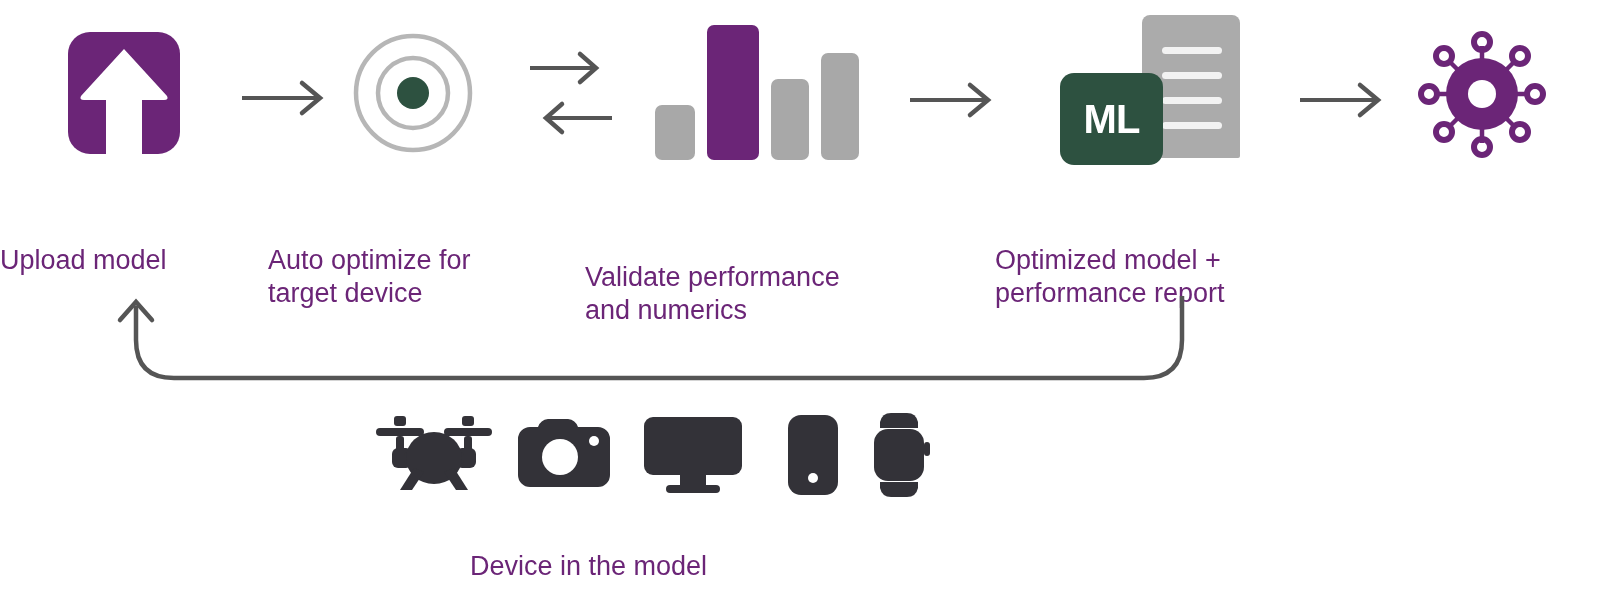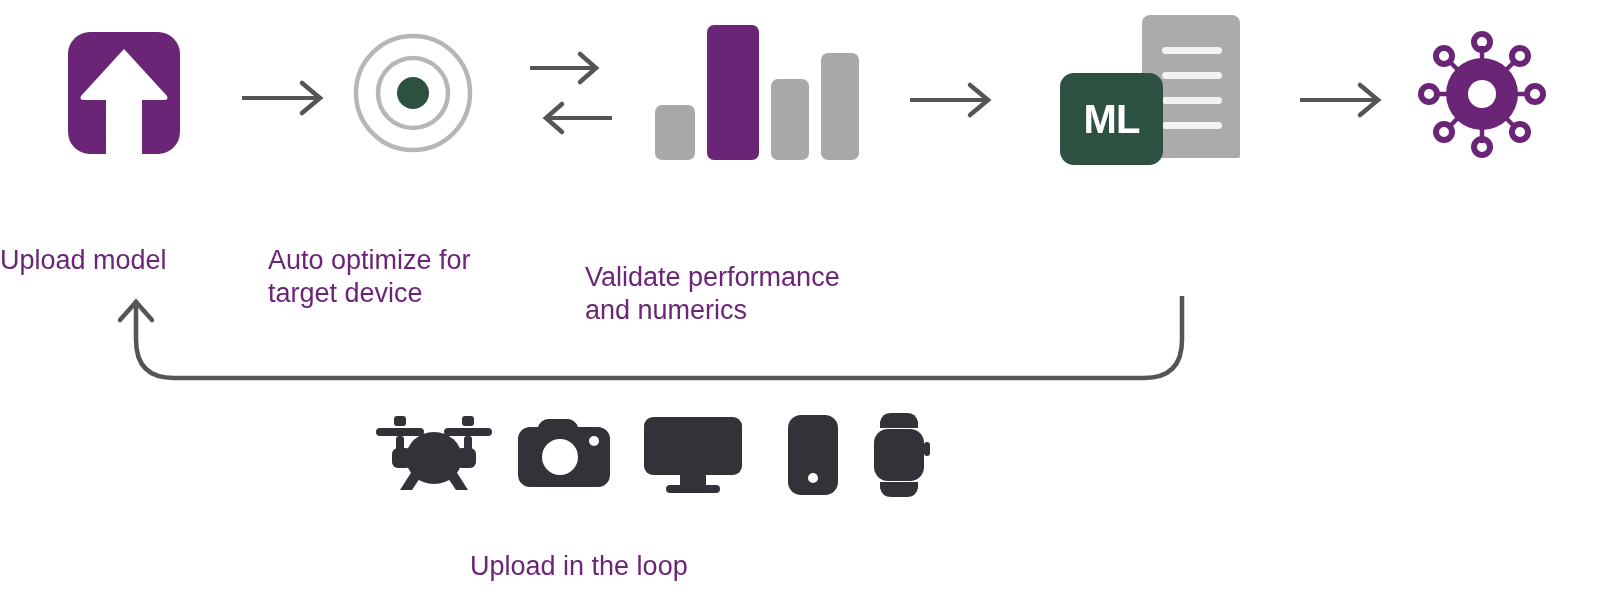--- a/index.html
+++ b/index.html
@@ -180,20 +180,22 @@
 
   <div class="report">
     <div class="doc">
       <div class="doc-line" style="top:32px;"></div>
       <div class="doc-line" style="top:57px;"></div>
       <div class="doc-line" style="top:82px;"></div>
       <div class="doc-line" style="top:107px;"></div>
     </div>
     <div class="ml-badge">ML</div>
   </div>
+  <div class="step-label" style="left:995px; top:212px; width:315px;">Optimized model +
+performance report</div>
 
   <svg class="arrow-svg" style="left:1298px; top:80px; width:100px; height:40px;" viewBox="0 0 100 40">
     <line x1="2" y1="20" x2="78" y2="20" stroke="#555555" stroke-width="4"></line>
     <polyline points="62,5 80,20 62,35" fill="none" stroke="#555555" stroke-width="4.5" stroke-linecap="round" stroke-linejoin="miter"></polyline>
   </svg>
 
   <div class="deploy-wrap">
     <svg viewBox="0 0 140 135" width="140" height="135">
       <g stroke="#6B2577" stroke-width="4.5" fill="none">
         <line x1="70" y1="67" x2="70" y2="19"></line>
@@ -269,15 +271,15 @@
     <svg class="device" style="left:498px; top:7px;" width="62" height="86" viewBox="0 0 62 86">
       <g fill="#333238">
         <path d="M12 10 q2 -9 11 -9 h16 q9 0 11 9 v6 h-38 z"></path>
         <path d="M12 70 v6 q2 9 11 9 h16 q9 0 11 -9 v-6 z"></path>
         <rect x="6" y="17" width="50" height="52" rx="14"></rect>
         <rect x="56" y="30" width="6" height="14" rx="3"></rect>
       </g>
     </svg>
   </div>
 
-  <div class="step-label" style="left:470px; top:518px; width:370px;">Upload in the loop</div>
+  <div class="step-label" style="left:470px; top:518px; width:370px;">Device in the model</div>
 
 </div>
 
 </body></html>

